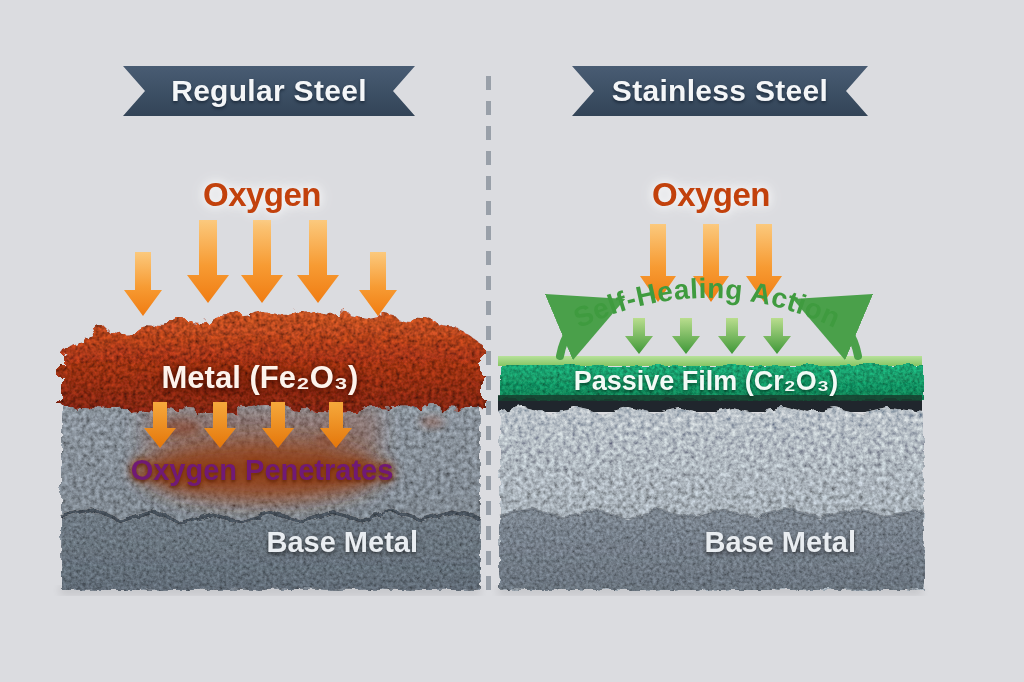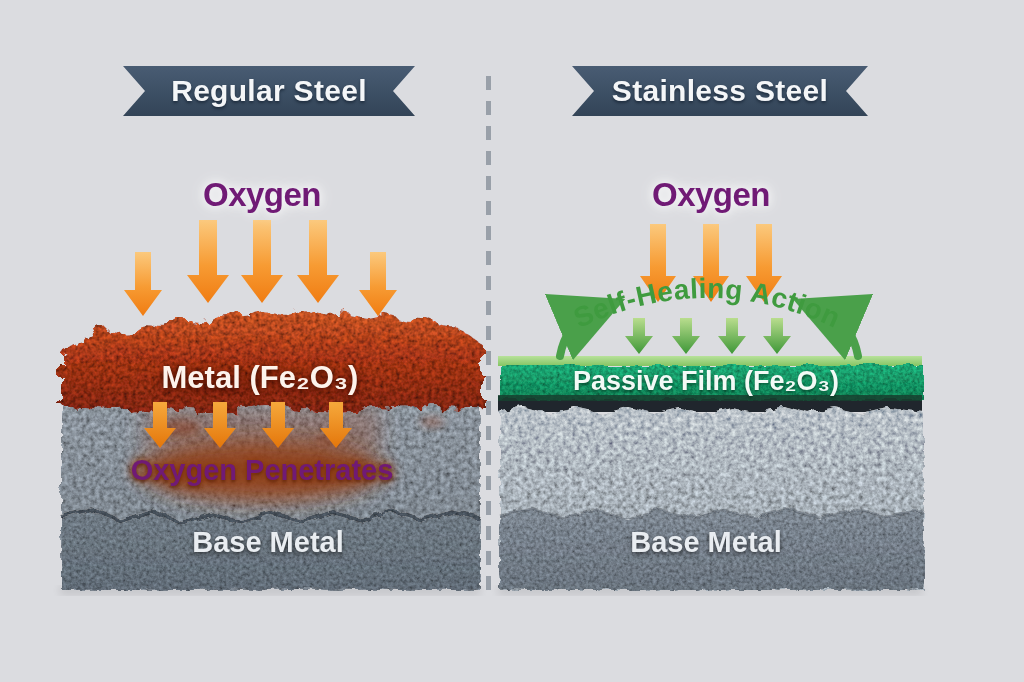--- a/index.html
+++ b/index.html
@@ -14,36 +14,37 @@
     display:flex; align-items:center; justify-content:center;
     background:linear-gradient(180deg,#495c73 0%,#3c4f64 55%,#334457 100%);
     clip-path:polygon(0 0, 100% 0, calc(100% - 22px) 50%, 100% 100%, 0 100%, 22px 50%);
     color:#f4f6f8; font-weight:700; font-size:30px; letter-spacing:.3px;
     text-shadow:0 2px 3px rgba(10,20,35,.55);
   }
   .banner-l{left:123px; top:66px; width:292px;}
   .banner-r{left:572px; top:66px; width:296px;}
   .label{position:absolute; text-align:center; font-weight:700; white-space:nowrap;}
   .oxygen{
-    width:190px; top:176px; font-size:33px; color:#701a75; letter-spacing:-.5px;
+    width:190px; top:176px; font-size:33px; color:#c2410c; letter-spacing:-.5px;
     text-shadow:0 0 10px rgba(255,255,255,.95), 0 0 18px rgba(255,255,255,.8);
   }
   .oxygen-l{left:167px;}
   .oxygen-r{left:616px;}
   .rust-label{
     left:105px; top:360px; width:310px; font-size:31px; color:#fdf3ec;
     text-shadow:0 2px 6px rgba(60,10,0,.85), 0 0 14px rgba(90,20,0,.7);
   }
   .penetrates-label{
     left:112px; top:454px; width:300px; font-size:29px; color:#701a75;
     text-shadow:0 0 14px #7d2f08, 0 0 6px #9c4512, 0 2px 3px rgba(40,10,0,.6);
   }
   .base-label{
     top:526px; width:300px; font-size:29px; color:#e9edf1;
     text-shadow:0 2px 4px rgba(0,0,0,.6);
+    text-align:right;
   }
   .base-l{left:118px;}
   .base-r{left:556px;}
   .film-label{
     left:556px; top:366px; width:300px; font-size:27px; color:#f2faf6;
     text-shadow:0 2px 3px rgba(0,45,25,.65);
   }
   .heal-text{ font-weight:700; font-size:28px; fill:#3f9b3f; letter-spacing:.5px; }
 </style>
 </head>
@@ -212,15 +213,15 @@
   </div>
   <div class="banner banner-r">
     <span>Stainless Steel</span>
   </div>
 
   <div class="label oxygen oxygen-l">Oxygen</div>
   <div class="label oxygen oxygen-r">Oxygen</div>
   <div class="label rust-label">Metal (Fe₂O₃)</div>
   <div class="label penetrates-label">Oxygen Penetrates</div>
   <div class="label base-label base-l">Base Metal</div>
-  <div class="label film-label">Passive Film (Fe₂O₃)</div>
+  <div class="label film-label">Passive Film (Cr₂O₃)</div>
   <div class="label base-label base-r">Base Metal</div>
 </div>
 
 </body></html>

